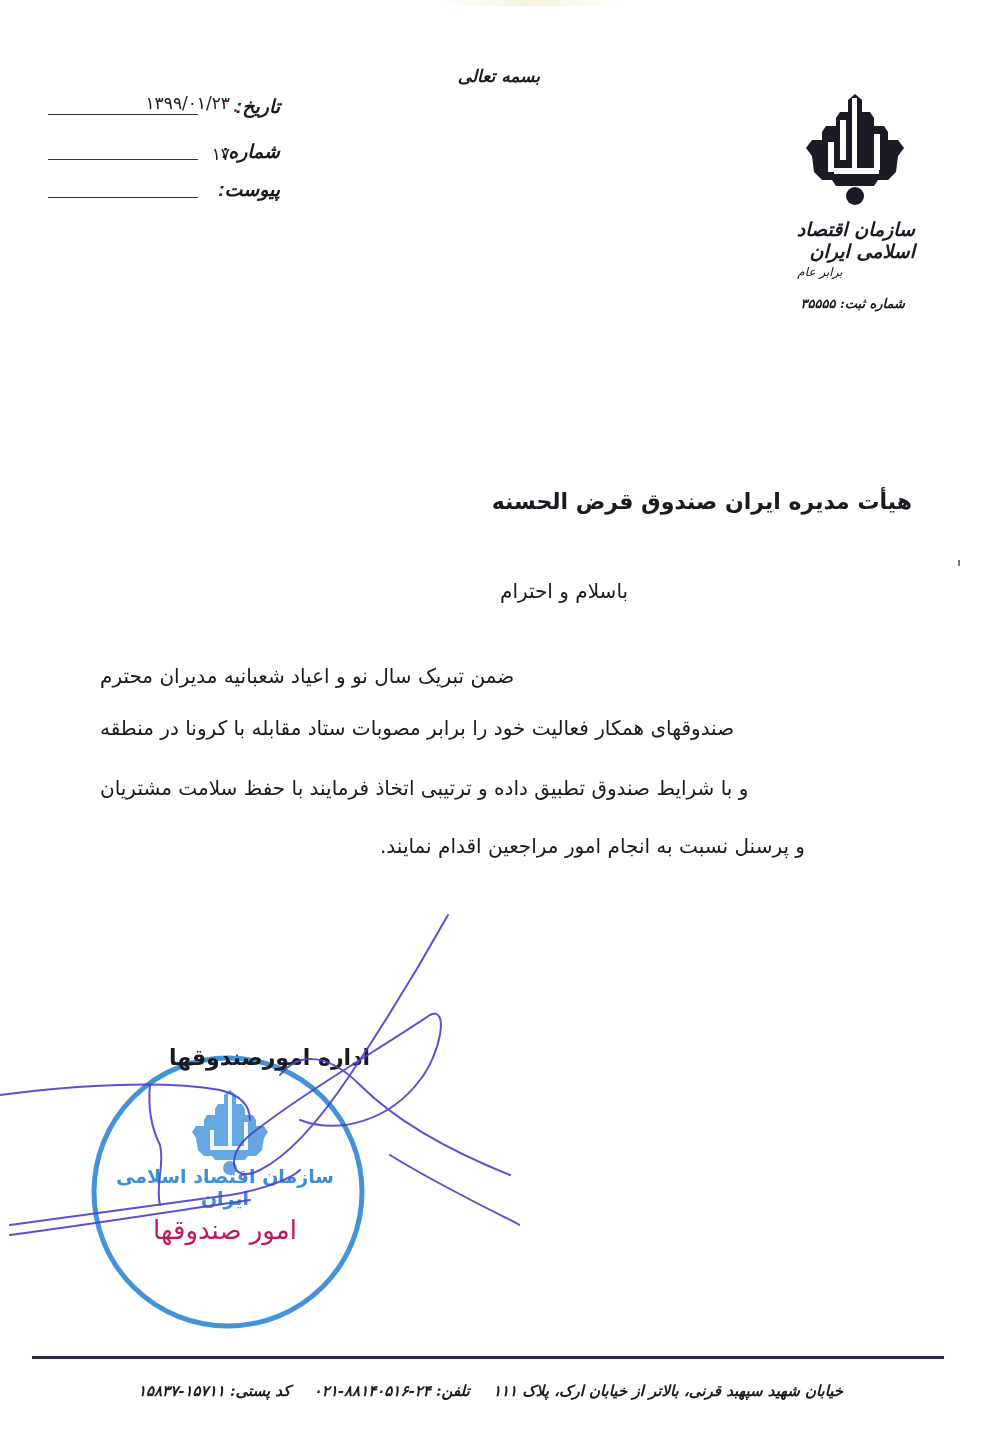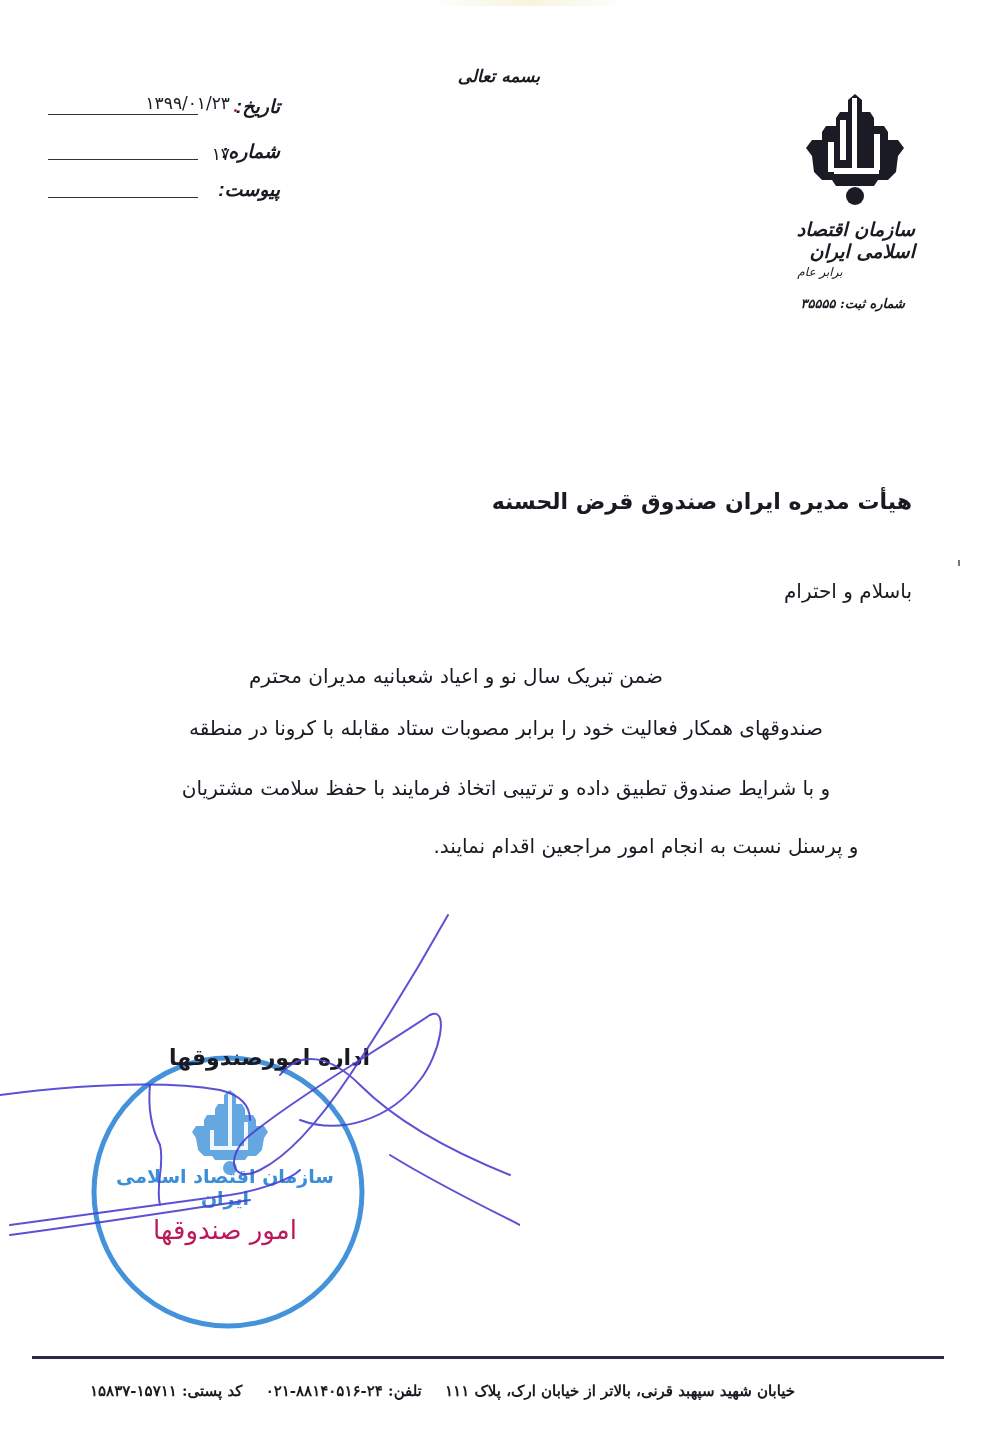--- a/index.html
+++ b/index.html
@@ -46,35 +46,35 @@
     .org-reg {
       left: 780px; top: 296px; width: 125px; text-align: right;
       font-family: "DejaVu Serif", serif; font-style: italic; font-weight: bold; font-size: 13px;
     }
     
     .recipient {
       left: 380px; top: 489px; width: 532px; text-align: right;
       font-weight: bold; font-size: 22px;
     }
     .salutation {
-      left: 500px; top: 579px; width: 412px; text-align: right; font-size: 20px;
+      left: 500px; top: 579px; width: 412px; text-align: left; font-size: 20px;
     }
     .para {
-      left: 100px; width: 812px; text-align: center; font-size: 20px; height: 36px;
+      left: 100px; width: 812px; text-align: left; font-size: 20px; height: 36px;
     }
     .sig-title {
       left: 140px; top: 1045px; width: 230px; text-align: right;
       font-weight: bold; font-size: 22px; z-index: 3;
     }
     .stamp { left: 80px; top: 1050px; width: 300px; height: 290px; z-index: 2; }
     .signature { left: 0; top: 905px; width: 520px; height: 370px; z-index: 4; pointer-events: none; }
     .footer-rule { left: 32px; top: 1356px; width: 912px; height: 0; border-top: 3px solid #2a2a44; }
     .footer {
-      left: 72px; top: 1382px; width: 835px; text-align: left;
-      font-family: "DejaVu Serif", serif; font-weight: bold; font-size: 15px;
+      left: 64px; top: 1382px; width: 835px; text-align: center;
+      font-family: "DejaVu Serif", serif; font-style: italic; font-weight: bold; font-size: 15px;
       white-space: nowrap;
     }
     .footer span { margin-left: 18px; }
     .edge-mark { left: 958px; top: 560px; width: 2px; height: 6px; background: #777; }
   </style>
 </head>
 <body>
 
 <div class="abs top-stain"></div>
 <div class="abs edge-mark"></div>

